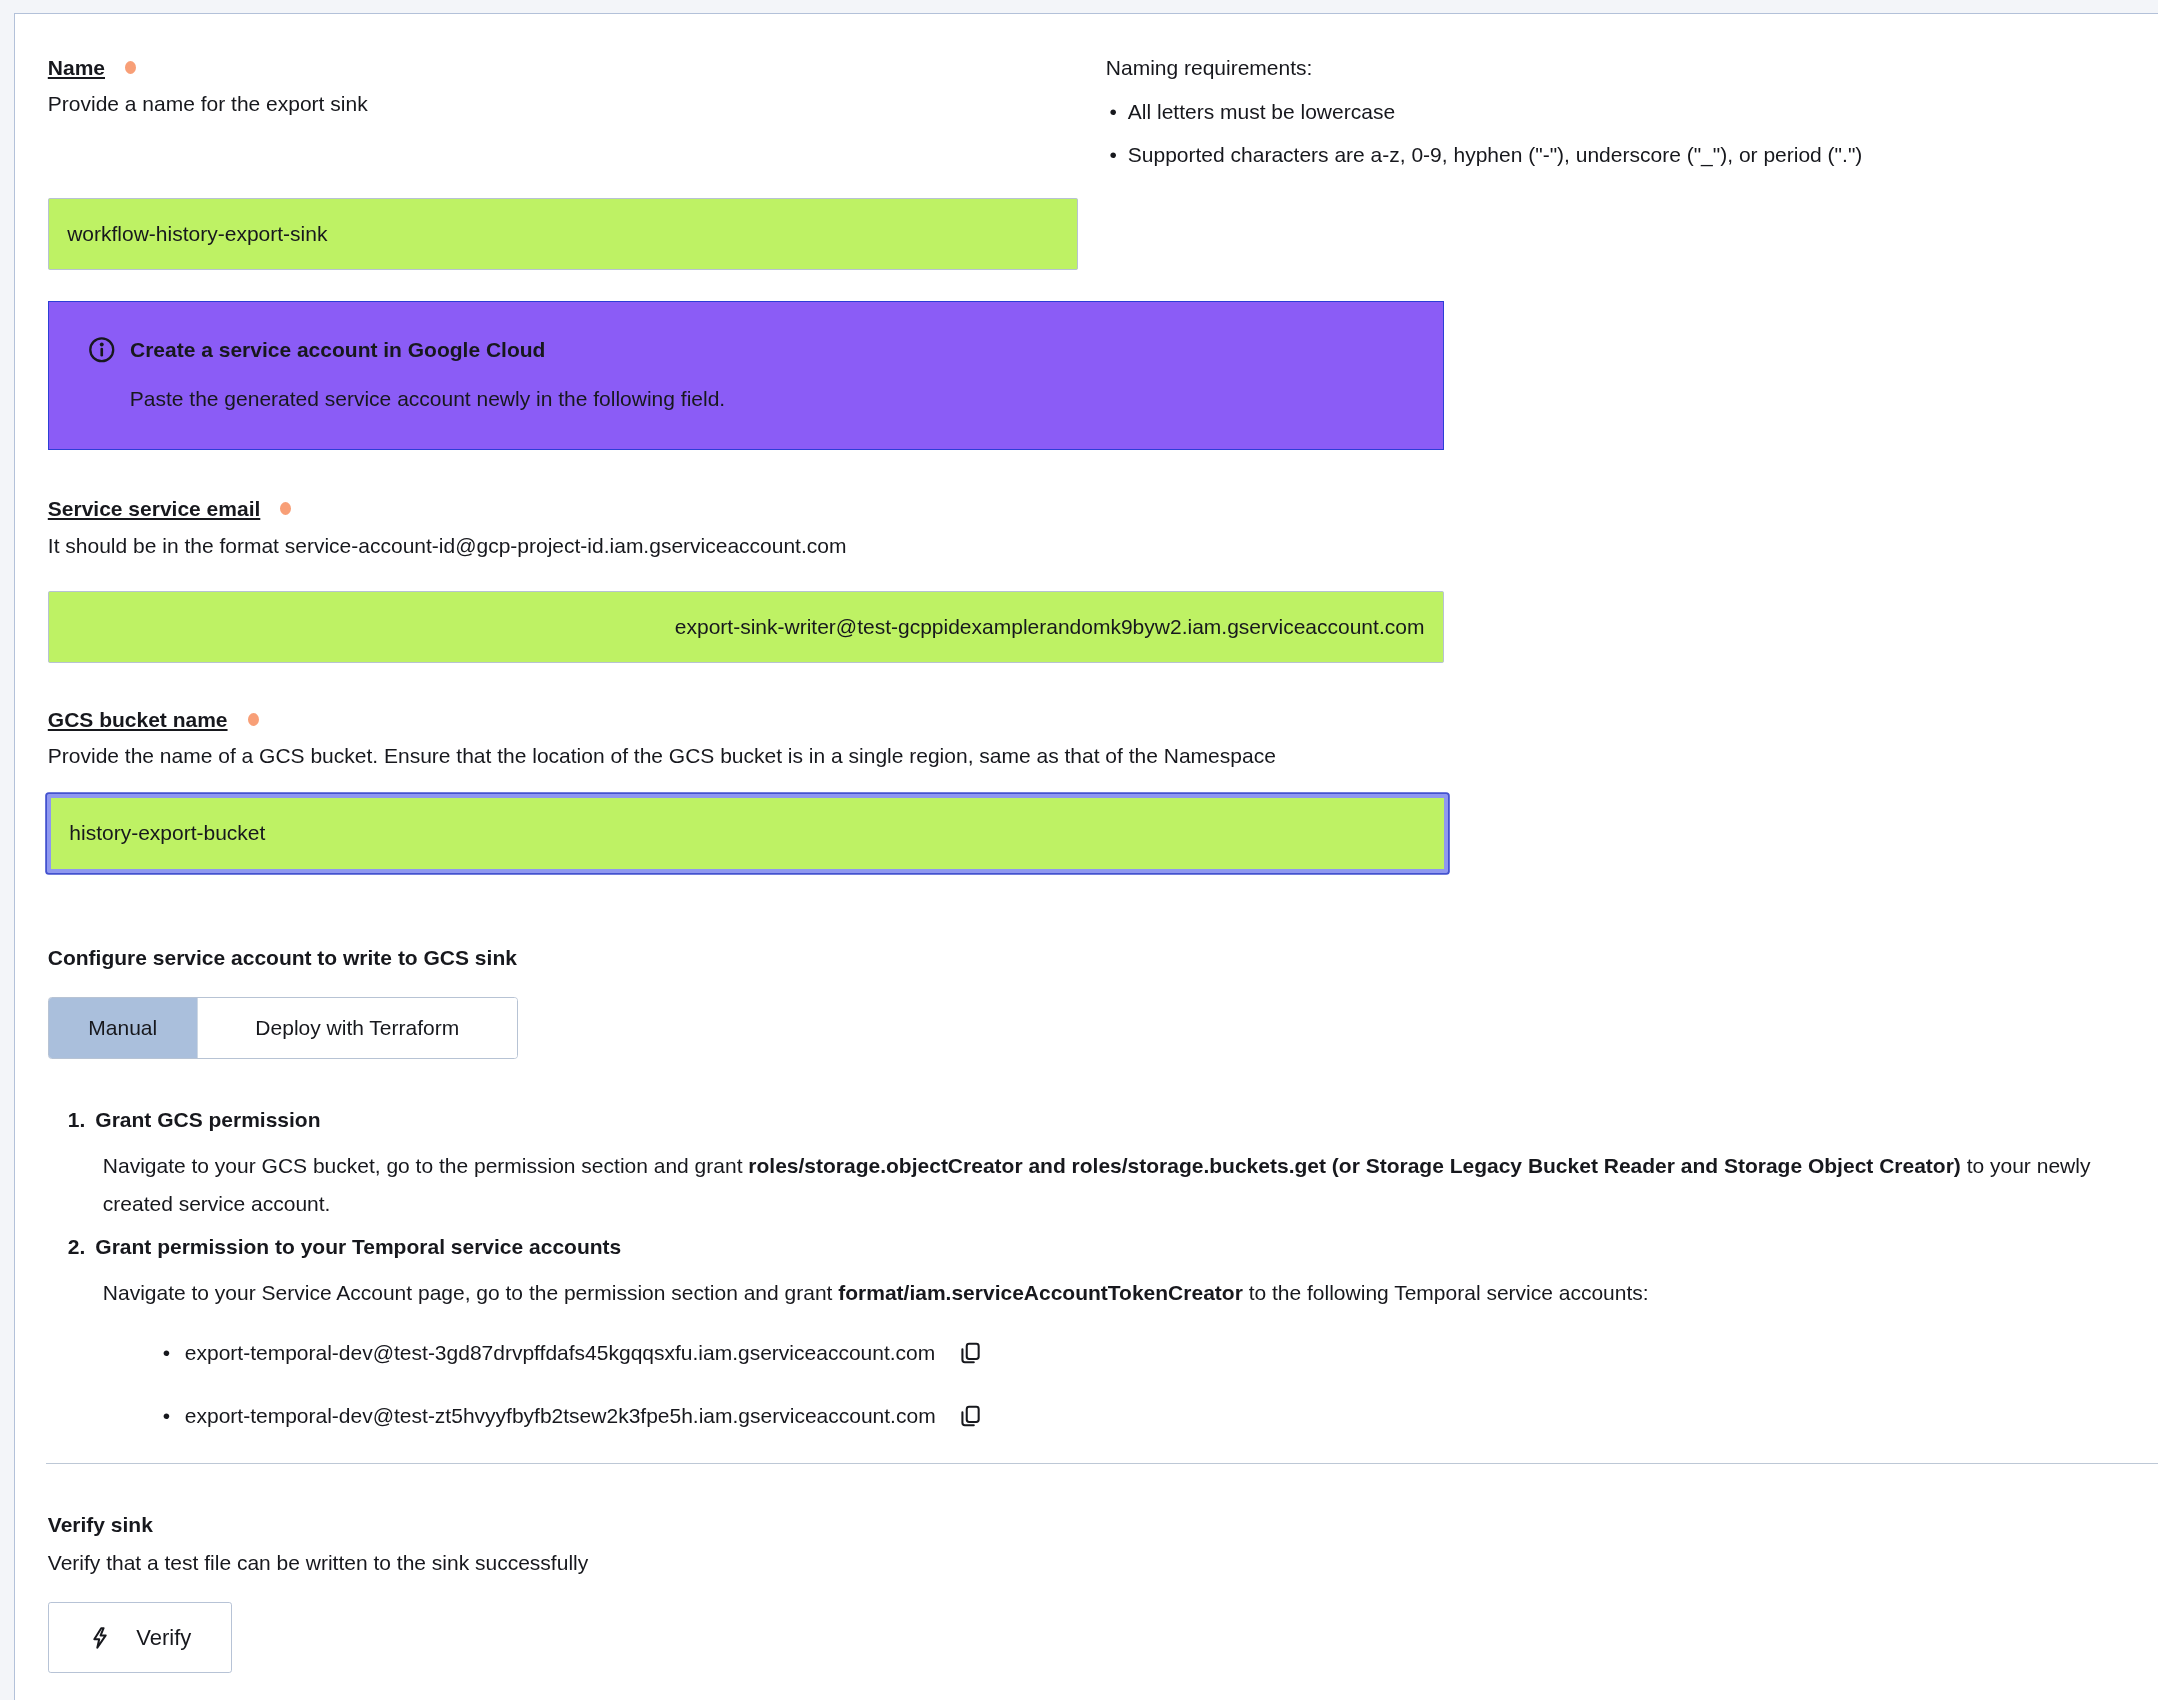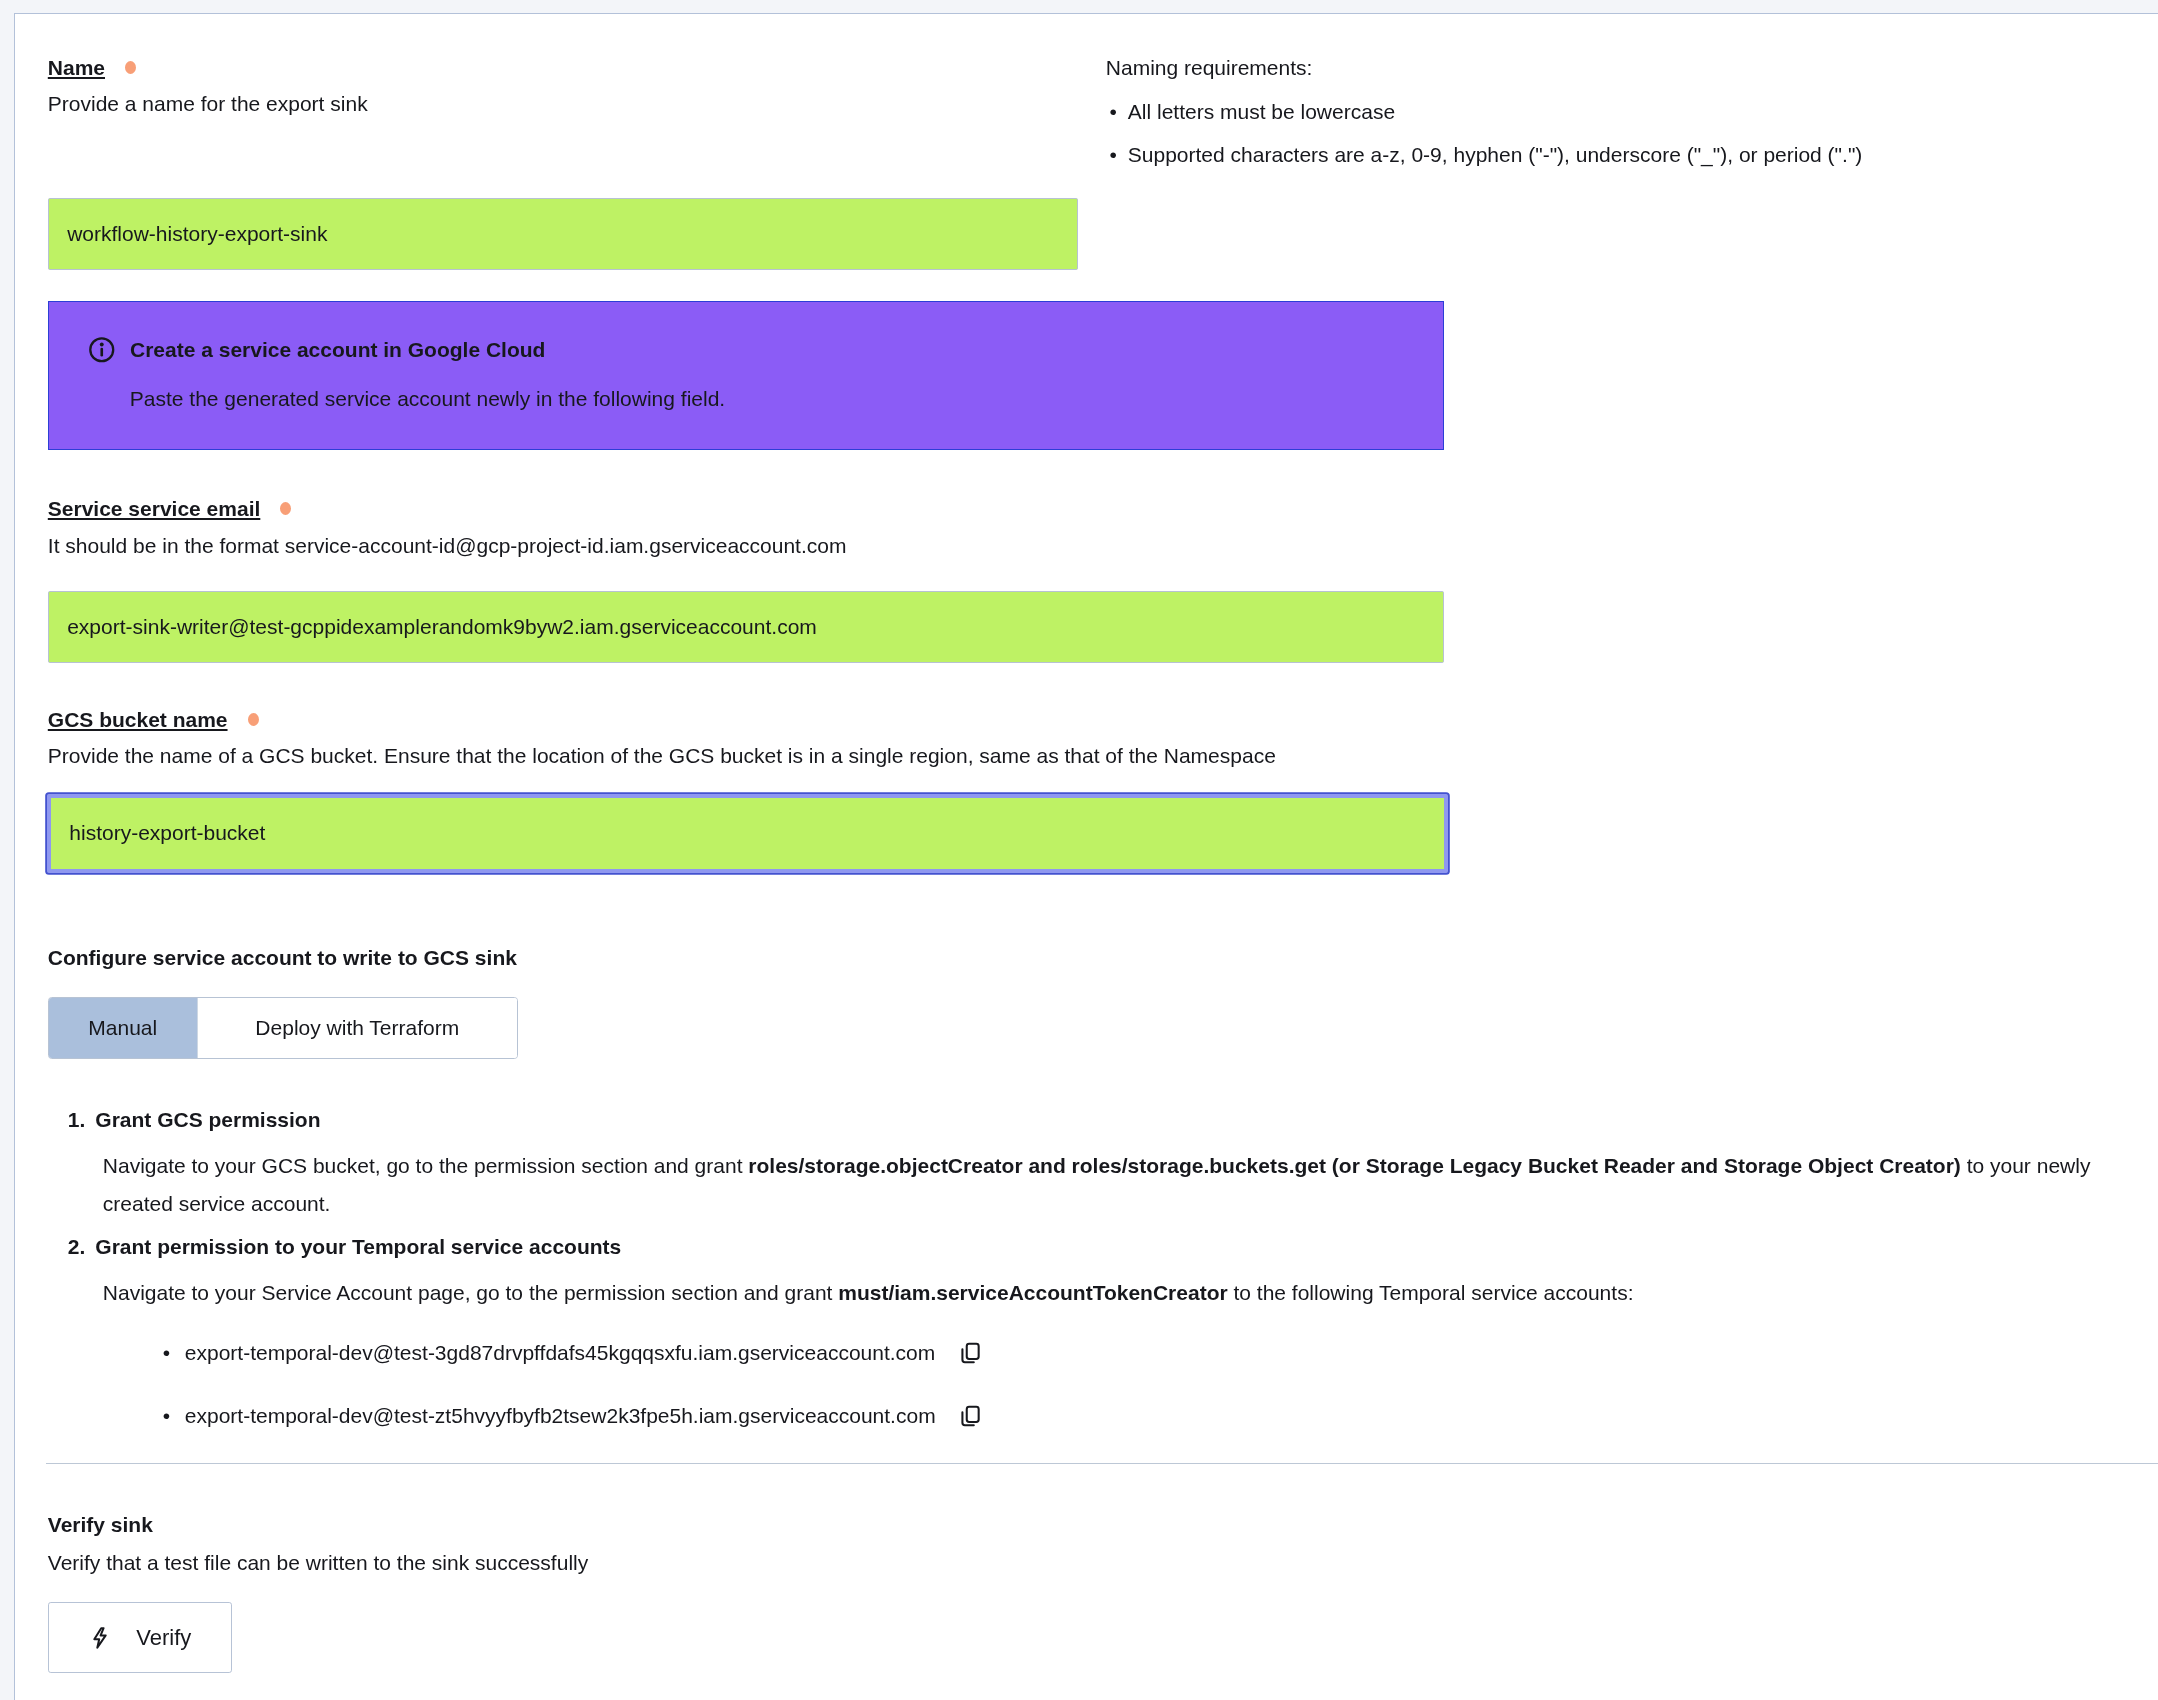--- a/index.html
+++ b/index.html
@@ -46,21 +46,21 @@
     border: 1.8px solid #b7c2d3;
     border-radius: 1.8px;
     background: #bef264;
     font-family: "Liberation Sans", sans-serif;
     font-size: 21px;
     color: #17181d;
     padding: 0 18.4px;
     outline: none;
   }
   .input-name { width: 1030px; margin-top: 29px; }
-  .input-wide { width: 1396px; margin-top: 31px; }
+  .input-wide { width: 1396px; margin-top: 31px; text-align: right; }
   .input-focused {
     width: 1401px; margin-top: 24px;
     border: 4.6px solid #8f98f0;
     box-shadow: 0 0 0 1.8px #4352cf;
     height: 79px;
     margin-left: -0.9px;
   }
 
   
   .info-box {
@@ -228,21 +228,21 @@
         <span>Navigate to your GCS bucket, go to the permission section and grant </span><span class="bold">roles/storage.objectCreator and roles/storage.buckets.get (or Storage Legacy Bucket Reader and Storage Object Creator)</span><span> to your newly created service account.</span>
       </div>
     </div>
 
     <div class="step">
       <div class="step-title-row">
         <span class="step-num">2.</span>
         <span class="step-title">Grant permission to your Temporal service accounts</span>
       </div>
       <div class="step-body">
-        <span>Navigate to your Service Account page, go to the permission section and grant </span><span class="bold">must/iam.serviceAccountTokenCreator</span><span> to the following Temporal service accounts:</span>
+        <span>Navigate to your Service Account page, go to the permission section and grant </span><span class="bold">format/iam.serviceAccountTokenCreator</span><span> to the following Temporal service accounts:</span>
       </div>
 
       <div class="accounts">
         <div class="account-row">
           <span class="account-bullet">•</span>
           <span>export-temporal-dev@test-3gd87drvpffdafs45kgqqsxfu.iam.gserviceaccount.com</span>
           <button class="copy-btn">
             <span>
               <svg width="26" height="26" viewBox="0 0 24 24" fill="none" stroke="#17181d" stroke-width="1.9" stroke-linejoin="round" stroke-linecap="round">
                 <rect x="9" y="3.5" width="11" height="14" rx="2.2"></rect>

